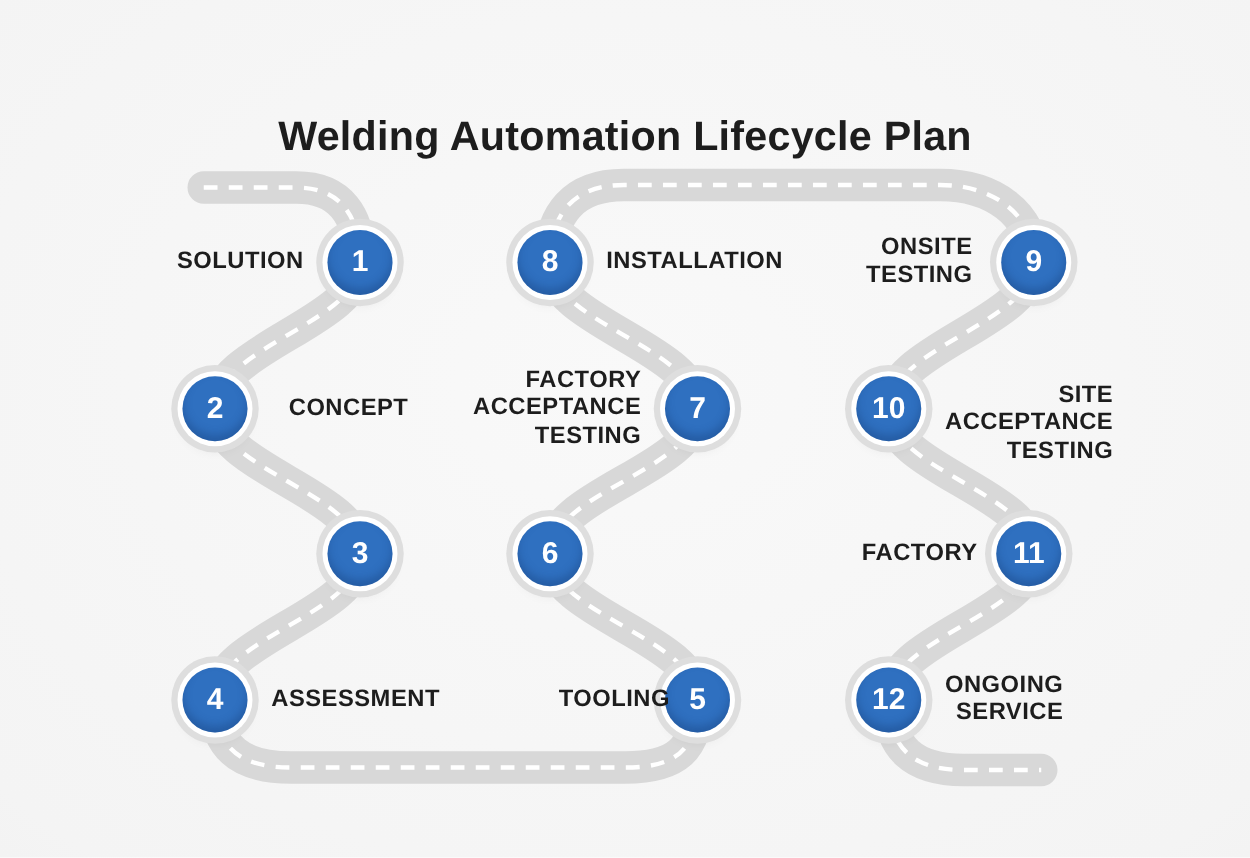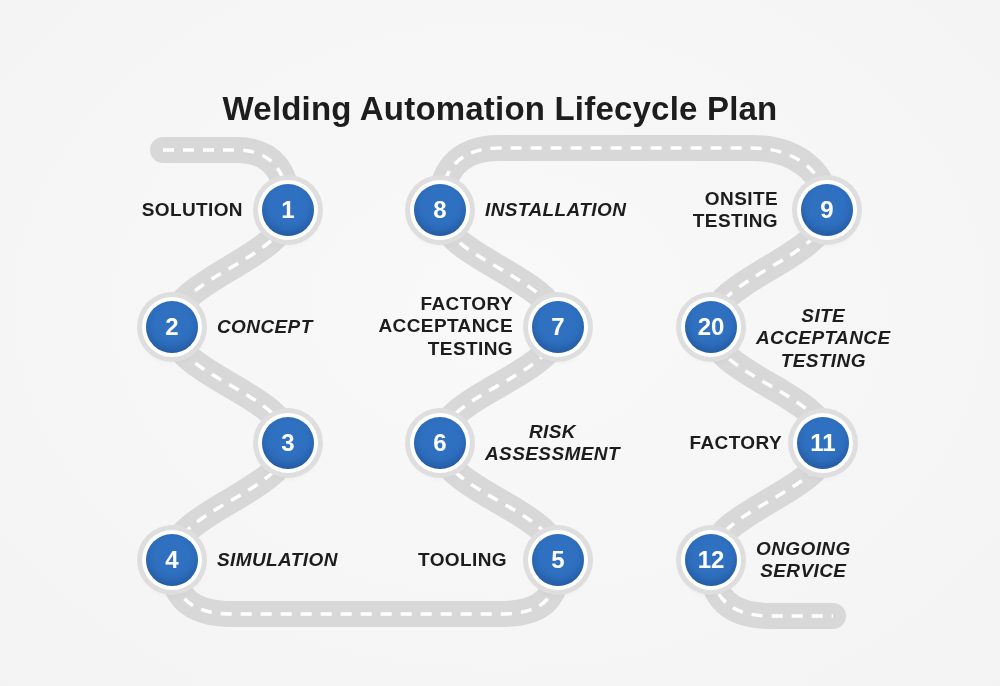--- a/index.html
+++ b/index.html
@@ -58,21 +58,21 @@
     position: absolute;
     transform: translateY(-50%);
     font-weight: 700;
     font-size: 19px;
     line-height: 1.18;
     letter-spacing: 0.4px;
     color: var(--text, #1d1d1d);
     white-space: pre-line;
   }
   .side-left  { text-align: right; }
-  .side-right { text-align: center; font-style: italic; }
+  .side-right { text-align: right; }
 </style>
 </head>
 <body>
 
 <div class="canvas">
 
   <h1 class="title">Welding Automation Lifecycle Plan</h1>
 
   <svg class="road" width="1000" height="686" viewBox="0 0 1000 686" aria-hidden="true">
     <path class="road-base" d="M 163 150 L 237 150
@@ -136,35 +136,33 @@
   <div class="step-node" style="left:558px; top:327px">
       <span class="step-num">7</span>
     </div>
   <div class="step-node" style="left:440px; top:210px">
       <span class="step-num">8</span>
     </div>
   <div class="step-node" style="left:827px; top:210px">
       <span class="step-num">9</span>
     </div>
   <div class="step-node" style="left:711px; top:327px">
-      <span class="step-num">20</span>
+      <span class="step-num">10</span>
     </div>
   <div class="step-node" style="left:823px; top:443px">
       <span class="step-num">11</span>
     </div>
   <div class="step-node" style="left:711px; top:560px">
       <span class="step-num">12</span>
     </div>
 
   <div class="step-label side-left" style="right:757px; top:210px">SOLUTION</div>
-  <div class="step-label side-right" style="left:217px;  top:327px">CONCEPT</div>
-  <div class="step-label side-right" style="left:217px;  top:560px">SIMULATION</div>
-  <div class="step-label side-left" style="right:493px; top:560px">TOOLING</div>
-  <div class="step-label side-right" style="left:485px;  top:443px">RISK
-ASSESSMENT</div>
+  <div class="step-label side-right" style="left:231px;  top:327px">CONCEPT</div>
+  <div class="step-label side-right" style="left:217px;  top:560px">ASSESSMENT</div>
+  <div class="step-label side-left" style="right:464px; top:560px">TOOLING</div>
   <div class="step-label side-left" style="right:487px; top:327px">FACTORY
 ACCEPTANCE
 TESTING</div>
   <div class="step-label side-right" style="left:485px;  top:210px">INSTALLATION</div>
   <div class="step-label side-left" style="right:222px; top:210px">ONSITE
 TESTING</div>
   <div class="step-label side-right" style="left:756px;  top:339px">SITE
 ACCEPTANCE
 TESTING</div>
   <div class="step-label side-left" style="right:218px; top:443px">FACTORY</div>

